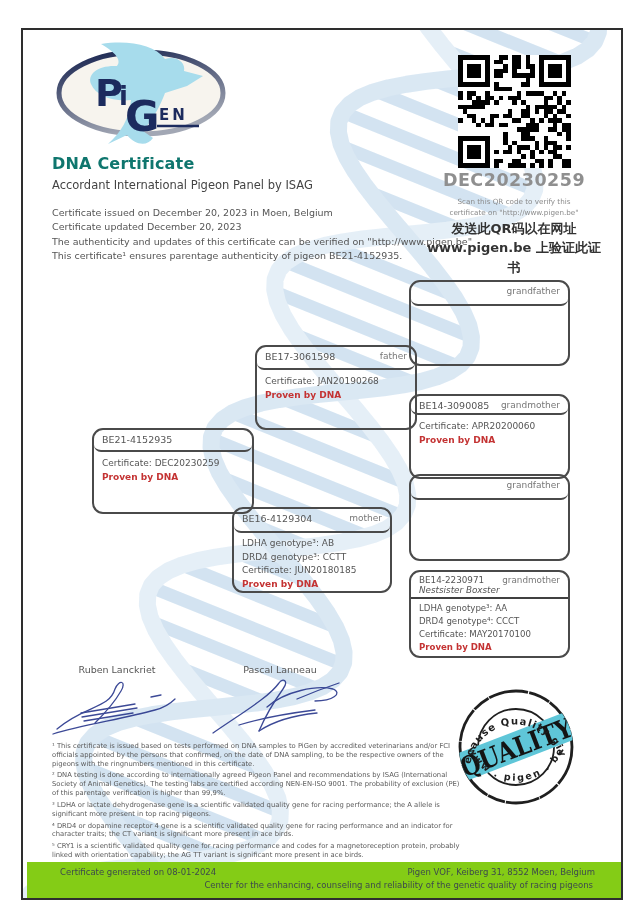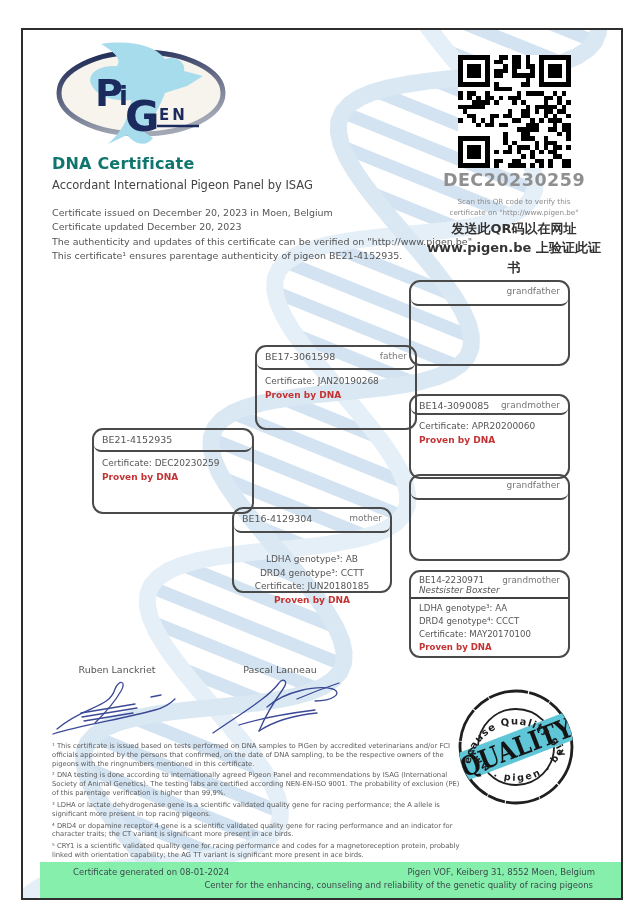--- a/index.html
+++ b/index.html
@@ -45,22 +45,22 @@
 
   
   .footnotes { left:29px; top:712px; width:408px; color:#5a5a5a; }
   .footnotes p { font-size:6.8px; line-height:1.3; margin-bottom:3px; }
 
   
   .stamp { left:423px; top:647px; width:140px; height:140px; z-index:2; }
 
   
   .footer-bar {
-    position:absolute; left:17px; right:0; bottom:0; height:36px;
-    background:#86efac; z-index:3; padding:5px 26px 0 33px;
+    position:absolute; left:4px; right:0; bottom:0; height:36px;
+    background:#84cc16; z-index:3; padding:5px 26px 0 33px;
     color:#3d4a4c; font-size:8.5px;
   }
   .footer-row1 { display:flex; justify-content:space-between; }
   .footer-row2 { text-align:right; margin-top:3px; padding-right:2px; }
 </style>
 </head>
 <body>
 
 <div class="certificate">
 
@@ -396,21 +396,21 @@
         <span class="rel">grandfather</span>
       </div>
       <div class="bd"></div>
     </div>
 
     <div class="pbox" style="left:209px; top:477px; width:160px; height:86px;">
       <div class="hd" style="min-height:24px;">
         <span class="ring">BE16-4129304</span>
         <span class="rel">mother</span>
       </div>
-      <div class="bd" style="padding-top:20px;text-align:center;">
+      <div class="bd" style="padding-top:4px;">
         <div>LDHA genotype³: AB</div>
         <div>DRD4 genotype³: CCTT</div>
         <div>Certificate: JUN20180185</div>
         <div class="red">Proven by DNA</div>
       </div>
     </div>
 
     <div class="pbox" style="left:386px; top:540px; width:161px; height:88px;">
       <div class="hd2">
         <div class="row">

